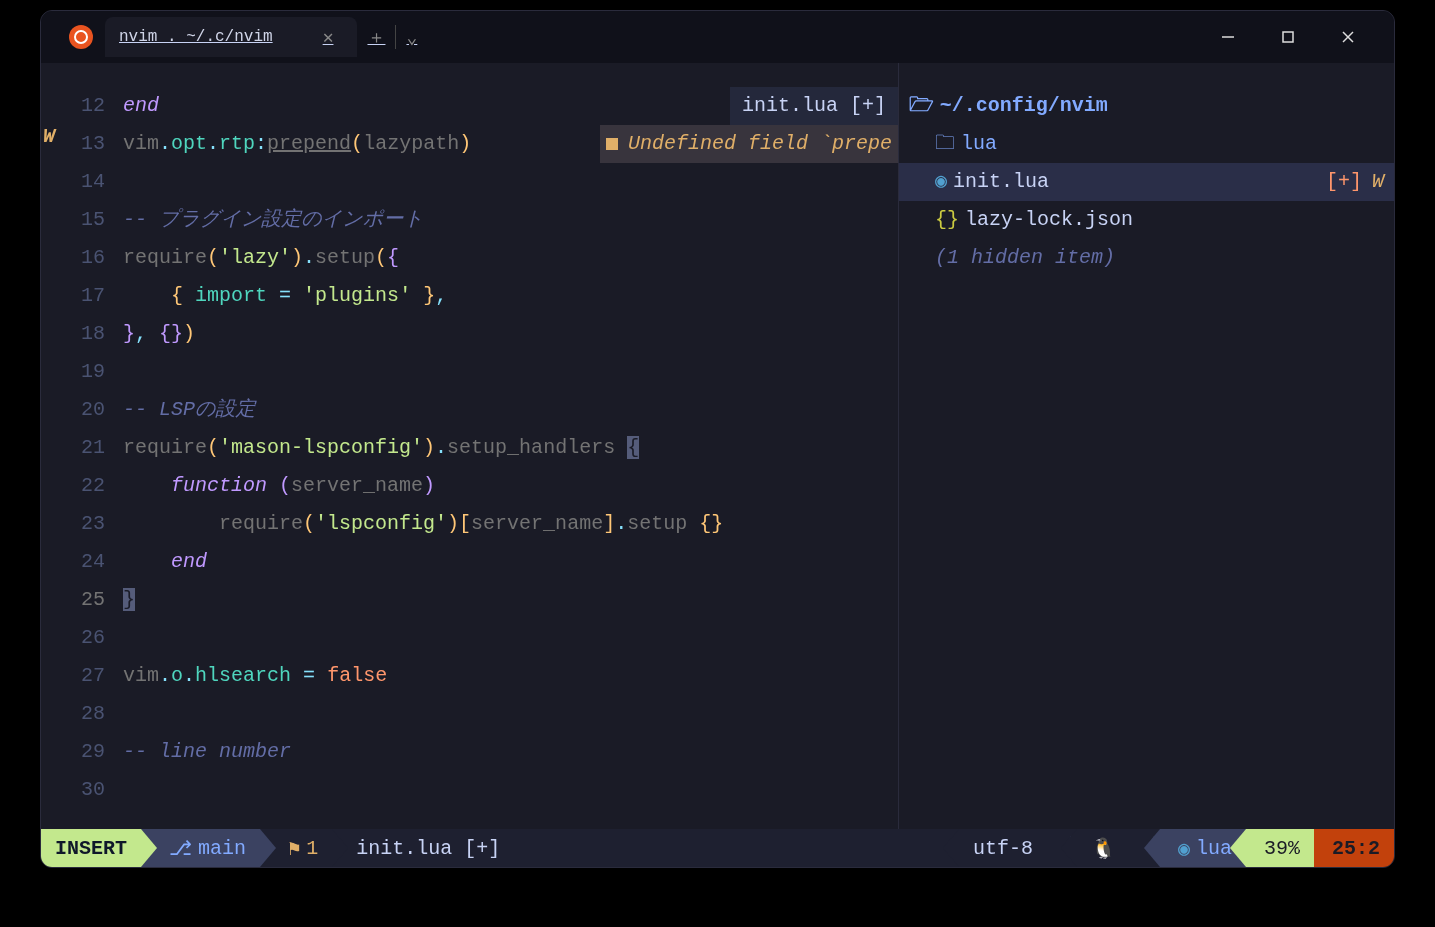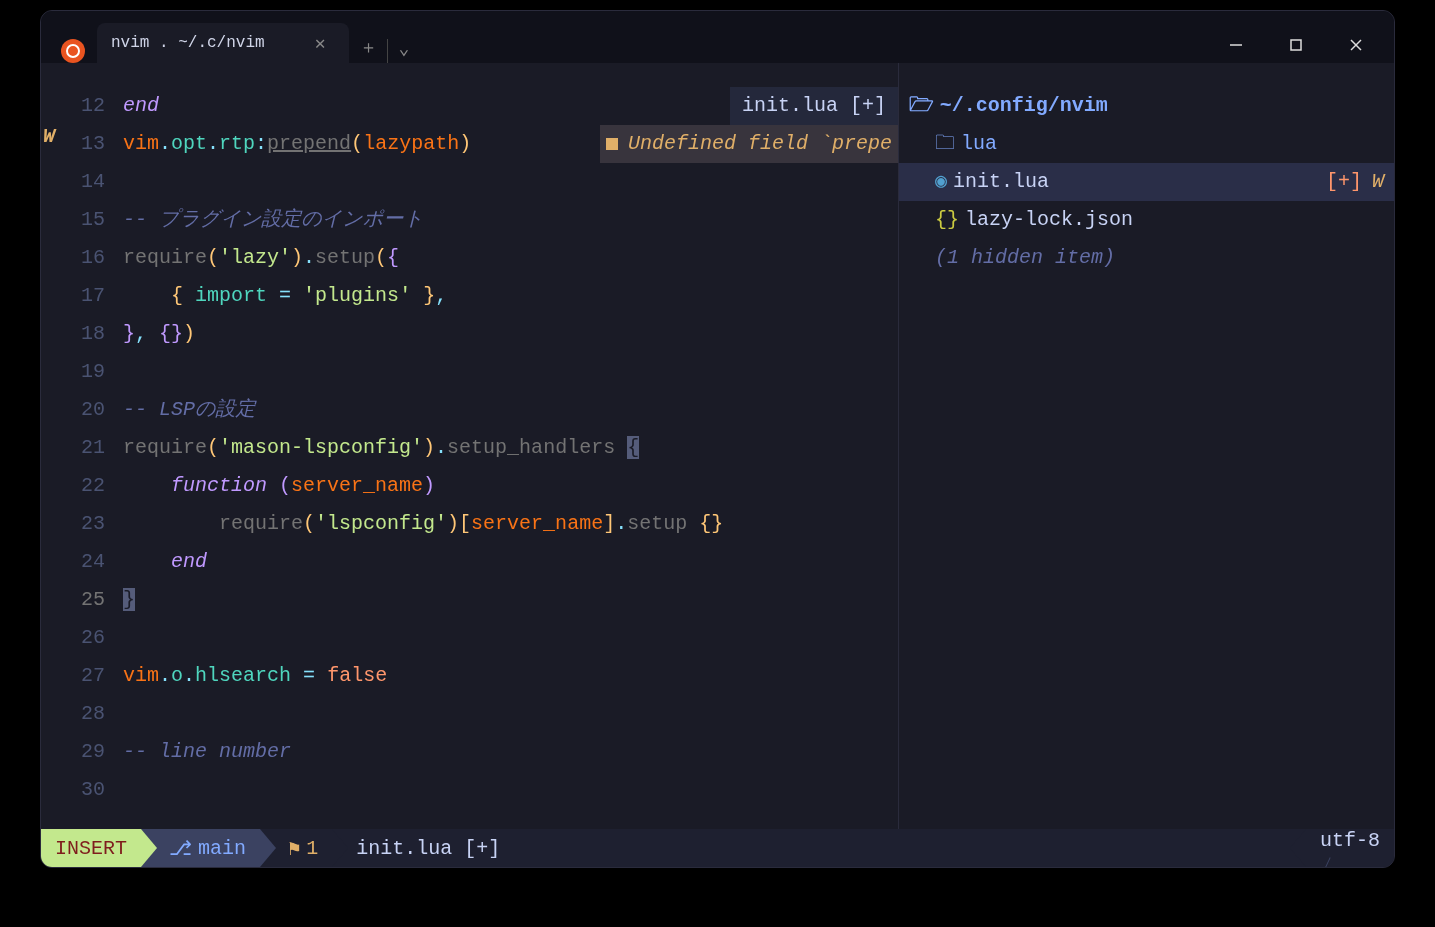--- a/index.html
+++ b/index.html
@@ -21,23 +21,24 @@
     overflow: hidden;
     display: flex;
     flex-direction: column;
     border: 1px solid #2a2b3c;
   }
   
   .titlebar {
     height: 52px;
     background: #10111a;
     display: flex;
-    align-items: flex-end;
-    padding: 0 12px;
+    align-items: center;
+    padding: 0 20px;
     color: #c8d3f5;
+    text-decoration: underline;
   }
   .ubuntu-icon {
     width: 24px; height: 24px;
     border-radius: 50%;
     background: #E95420;
     margin: 0 12px 0 8px;
     position: relative;
   }
   .ubuntu-icon::after {
     content: "";
@@ -118,21 +119,21 @@
     overflow: hidden;
   }
   .code-line {
     height: 38px;
     line-height: 38px;
     white-space: pre;
     position: relative;
   }
   
   .kw { color: #c099ff; font-style: italic; }
-  .var { color: #f97316; }
+  .var { color: #737373; }
   .prop { color: #4fd6be; }
   .fn { color: #737373; }
   .str { color: #c3e88d; }
   .punct { color: #86e1fc; }
   .paren { color: #ffc777; }
   .comment { color: #636da6; font-style: italic; }
   .field { color: #4fd6be; }
   .underline { text-decoration: underline; }
   .cursor-block { background: #555c7a; color: #1a1b26; }
   .bracket1 { color: #ffc777; }
@@ -212,22 +213,22 @@
     font-size: 20px;
   }
   .sl-seg {
     display: flex;
     align-items: center;
     padding: 0 14px;
     position: relative;
   }
   .sl-mode {
     background: #c3e88d;
-    color: #7f1d1d;
-    font-weight: normal;
+    color: #0f172a;
+    font-weight: bold;
     text-align: center;
   }
   .sl-mode::after {
     content: "";
     position: absolute;
     right: -16px; top: 0;
     border-left: 16px solid #c3e88d;
     border-top: 19px solid transparent;
     border-bottom: 19px solid transparent;
     z-index: 2;
@@ -256,21 +257,21 @@
     position: absolute;
     right: -16px; top: 0;
     border-left: 16px solid #1e2030;
     border-top: 19px solid transparent;
     border-bottom: 19px solid transparent;
   }
   .sl-file {
     color: #c8d3f5;
     padding-left: 24px;
   }
-  .sl-right { margin-left: auto; display: flex; align-items: stretch; flex-direction: column; }
+  .sl-right { margin-left: auto; display: flex; align-items: stretch; }
   .sl-enc { color: #c8d3f5; }
   .sl-enc::before, .sl-os::before, .sl-ft::before, .sl-pct::before, .sl-pos::before {
     content: "";
     position: absolute;
     left: -16px; top: 0;
     border-right: 16px solid var(--bg, #1e2030);
     border-top: 19px solid transparent;
     border-bottom: 19px solid transparent;
   }
   .sl-os { color: #c8d3f5; }

